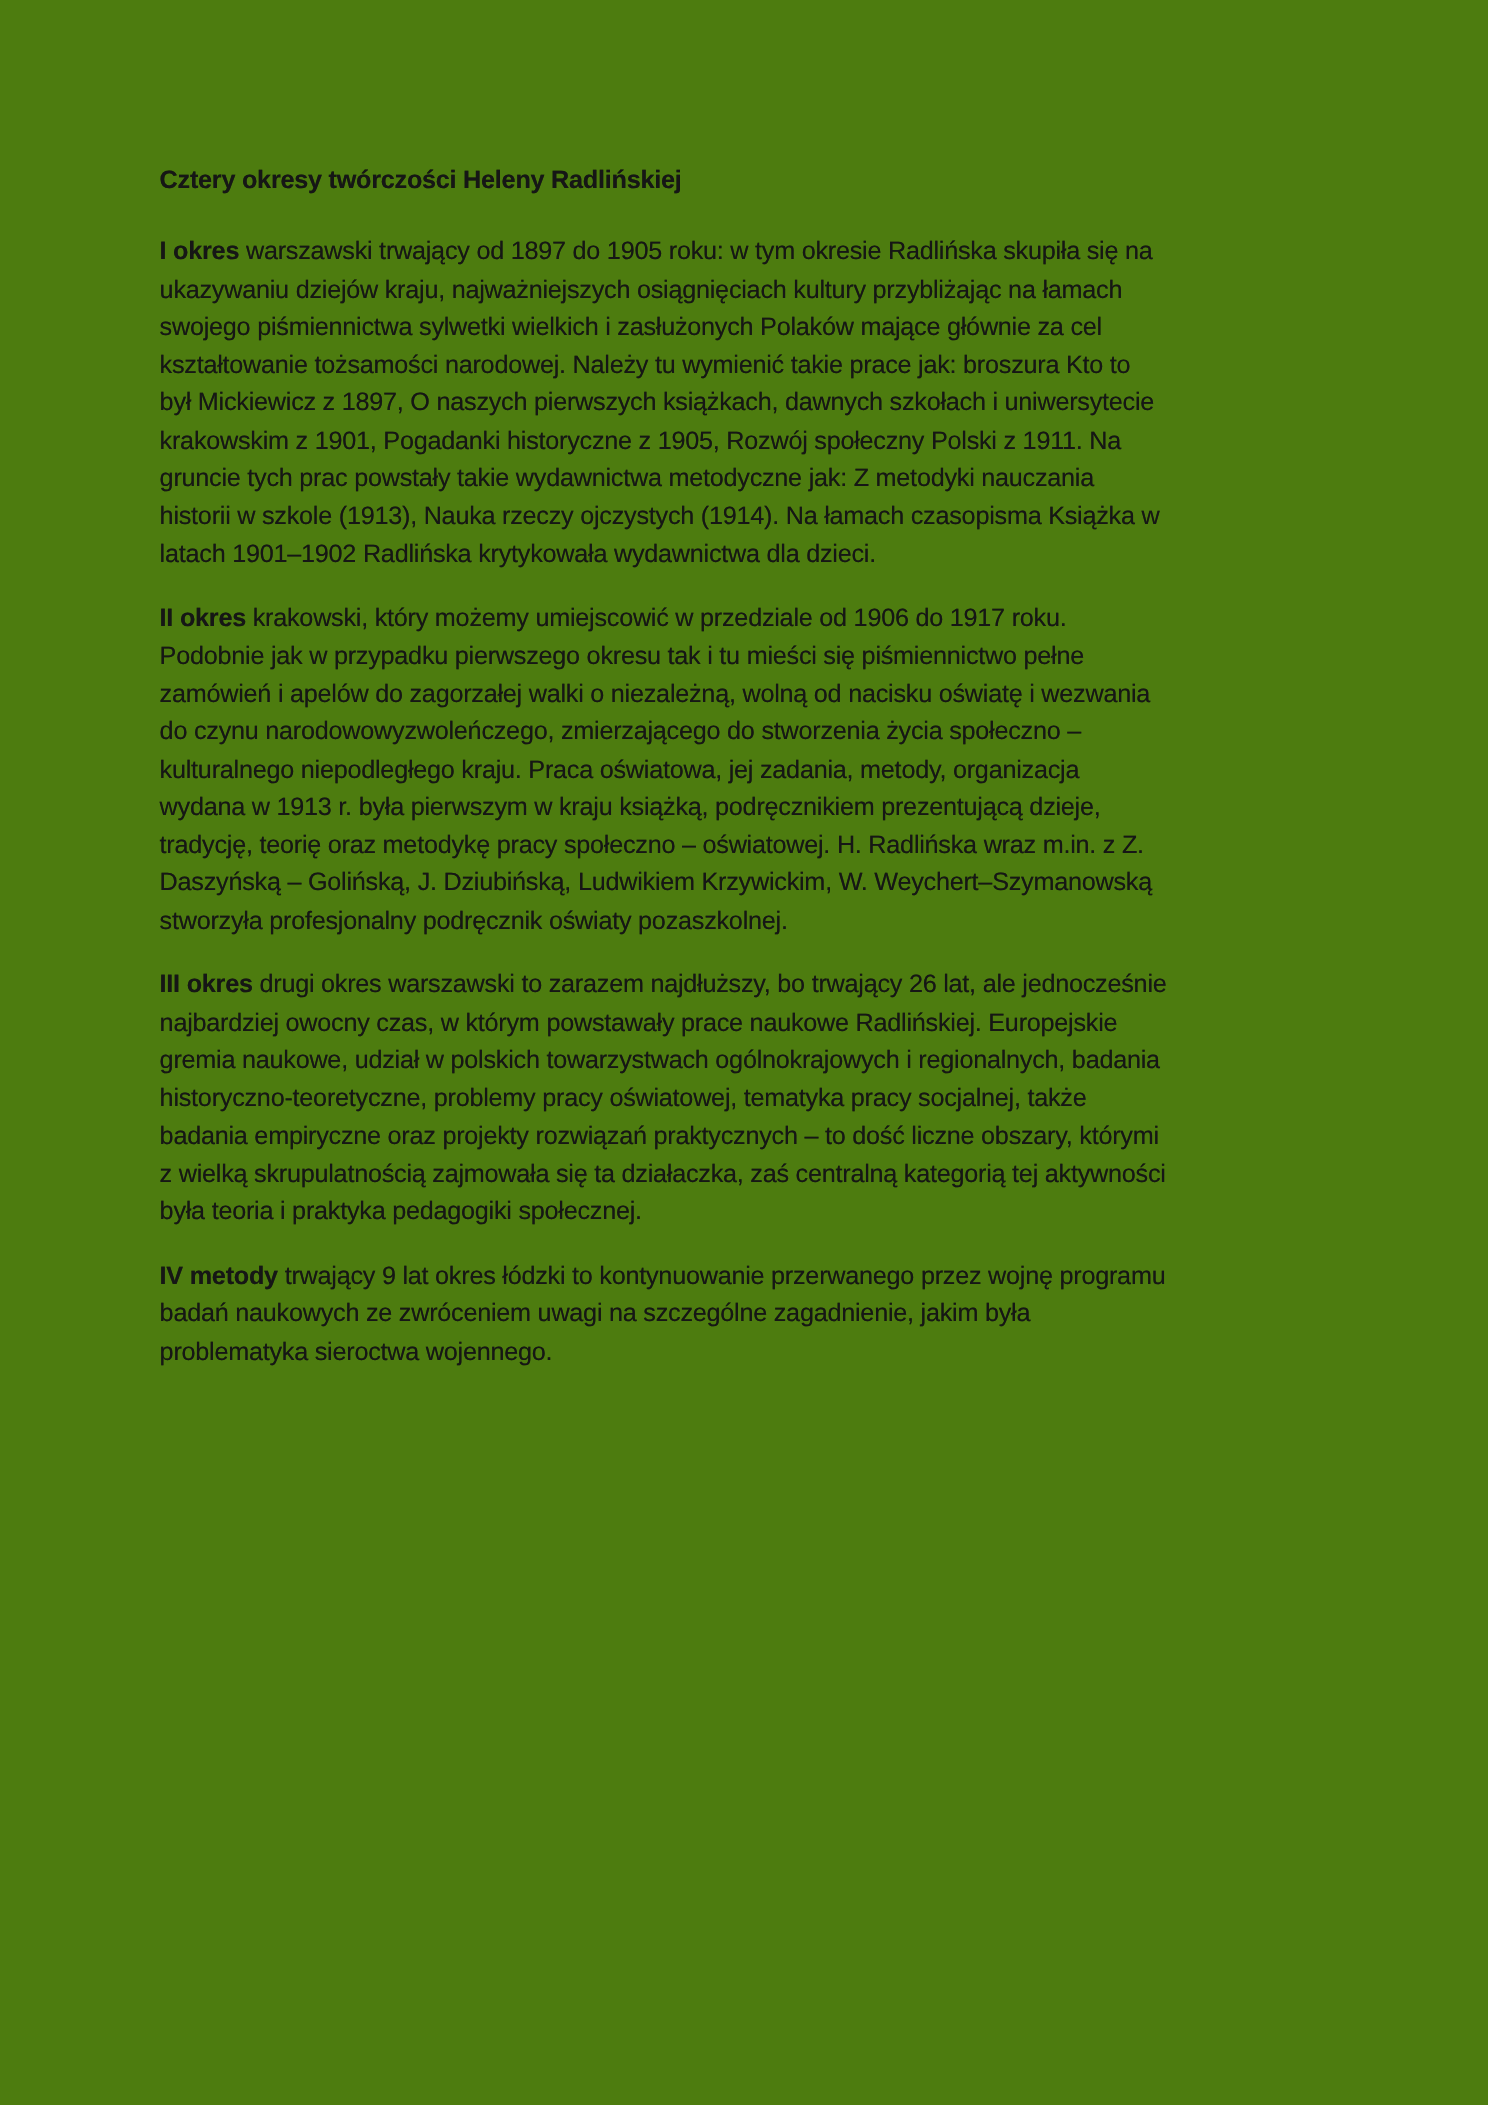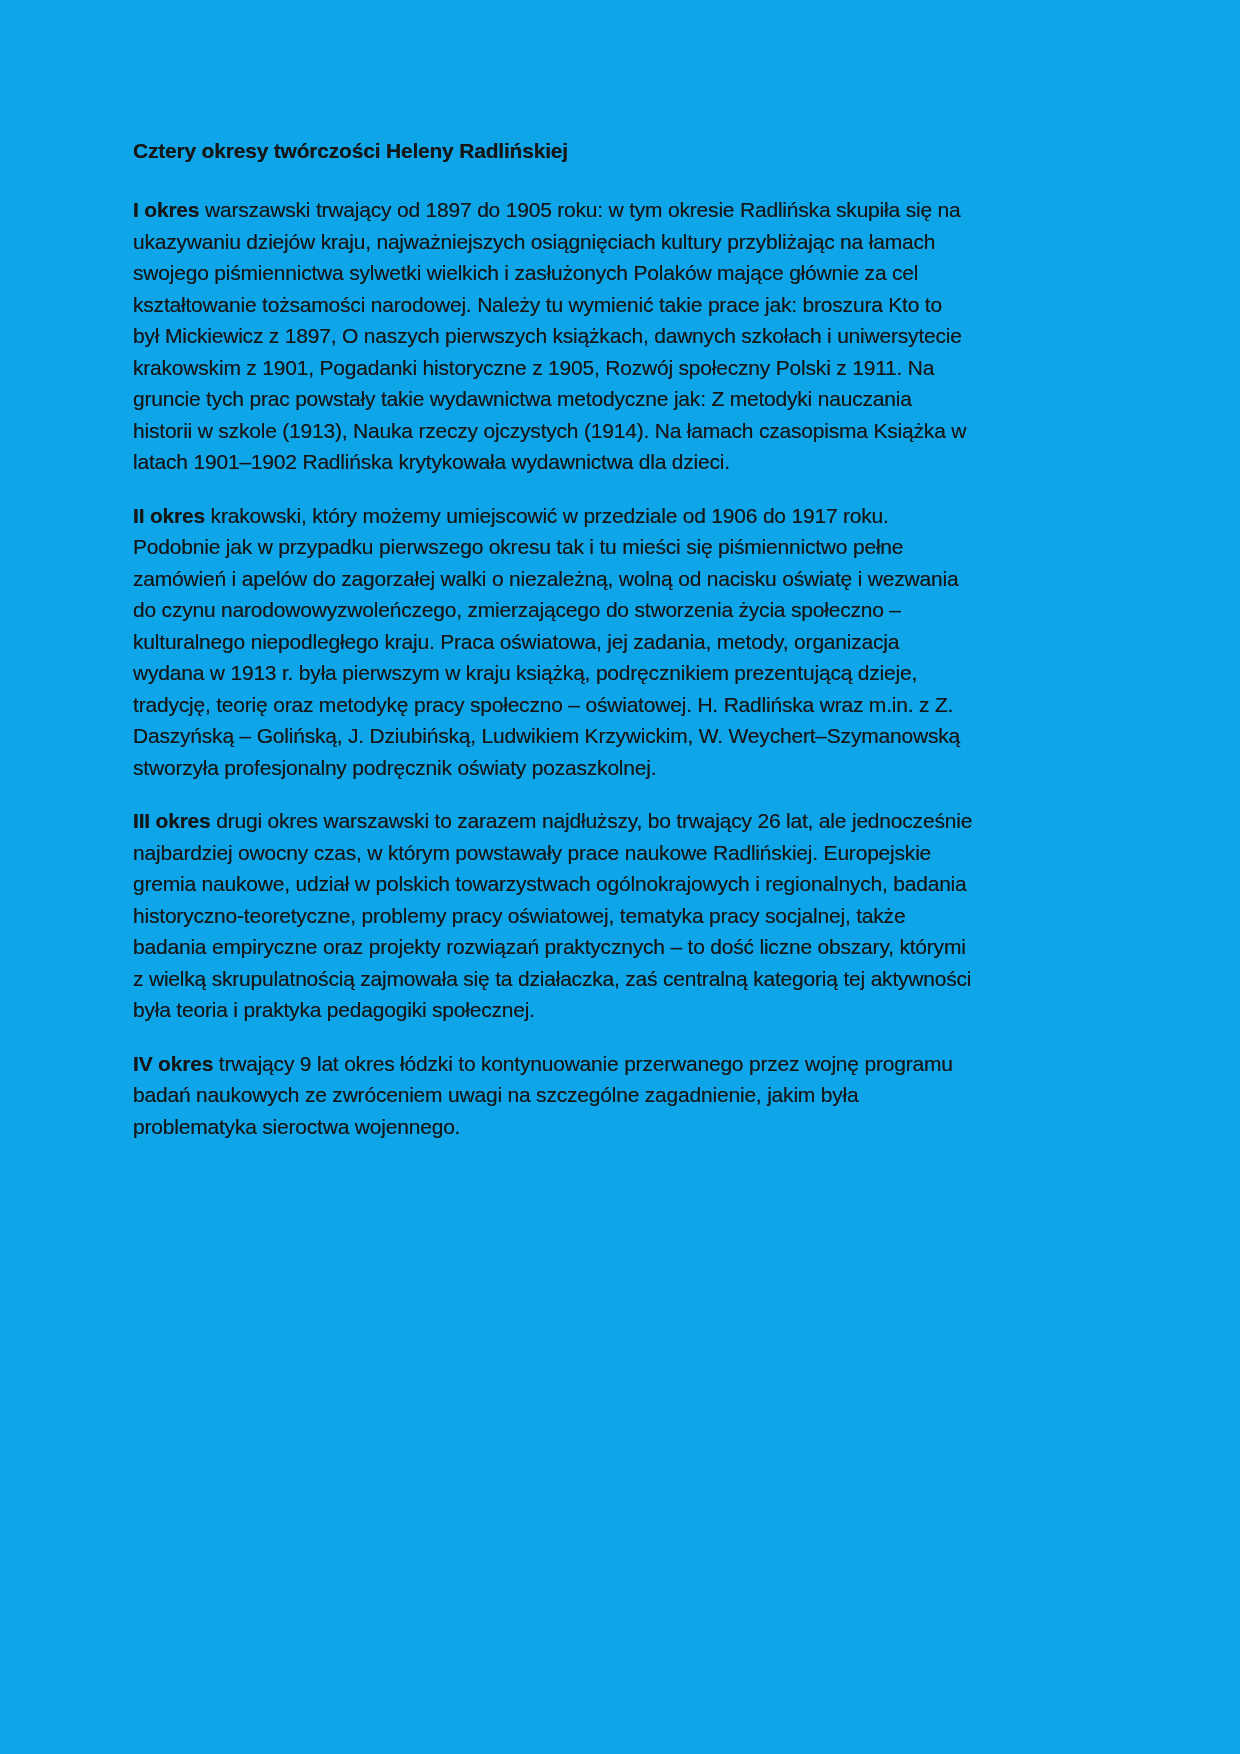--- a/index.html
+++ b/index.html
@@ -11,21 +11,21 @@
     height: 1754px;
     background: #fdfdfd;
     font-family: "Liberation Sans", "DejaVu Sans", sans-serif;
     color: #161616;
     overflow: hidden;
   }
   .page {
     position: relative;
     width: 1240px;
     height: 1754px;
-    background: #0ea5e9;
+    background: #4d7c0f;
   }
   .content {
     position: absolute;
     left: 133px;
     top: 136px;
     width: 840px;
   }
   .doc-title {
     font-size: 21px;
     font-weight: bold;
@@ -61,17 +61,17 @@
 
     <p class="para">
       <span class="lead">II okres</span><span> krakowski, który możemy umiejscowić w przedziale od 1906 do 1917 roku. Podobnie jak w przypadku pierwszego okresu tak i tu mieści się piśmiennictwo pełne zamówień i apelów do zagorzałej walki o niezależną, wolną od nacisku oświatę i wezwania do czynu narodowowyzwoleńczego, zmierzającego do stworzenia życia społeczno – kulturalnego niepodległego kraju. Praca oświatowa, jej zadania, metody, organizacja wydana w 1913 r. była pierwszym w kraju książką, podręcznikiem prezentującą dzieje, tradycję, teorię oraz metodykę pracy społeczno – oświatowej. H. Radlińska wraz m.in. z Z. Daszyńską – Golińską, J. Dziubińską, Ludwikiem Krzywickim, W. Weychert–Szymanowską stworzyła profesjonalny podręcznik oświaty pozaszkolnej.</span>
     </p>
 
     <p class="para">
       <span class="lead">III okres</span><span> drugi okres warszawski to zarazem najdłuższy, bo trwający 26 lat, ale jednocześnie najbardziej owocny czas, w którym powstawały prace naukowe Radlińskiej. Europejskie gremia naukowe, udział w polskich towarzystwach ogólnokrajowych i regionalnych, badania historyczno-teoretyczne, problemy pracy oświatowej, tematyka pracy socjalnej, także badania empiryczne oraz projekty rozwiązań praktycznych – to dość liczne obszary, którymi z wielką skrupulatnością zajmowała się ta działaczka, zaś centralną kategorią tej aktywności była teoria i praktyka pedagogiki społecznej.</span>
     </p>
 
     <p class="para">
-      <span class="lead">IV okres</span><span> trwający 9 lat okres łódzki to kontynuowanie przerwanego przez wojnę programu badań naukowych ze zwróceniem uwagi na szczególne zagadnienie, jakim była problematyka sieroctwa wojennego.</span>
+      <span class="lead">IV metody</span><span> trwający 9 lat okres łódzki to kontynuowanie przerwanego przez wojnę programu badań naukowych ze zwróceniem uwagi na szczególne zagadnienie, jakim była problematyka sieroctwa wojennego.</span>
     </p>
 
   </div>
 </div>
 
 </body></html>

